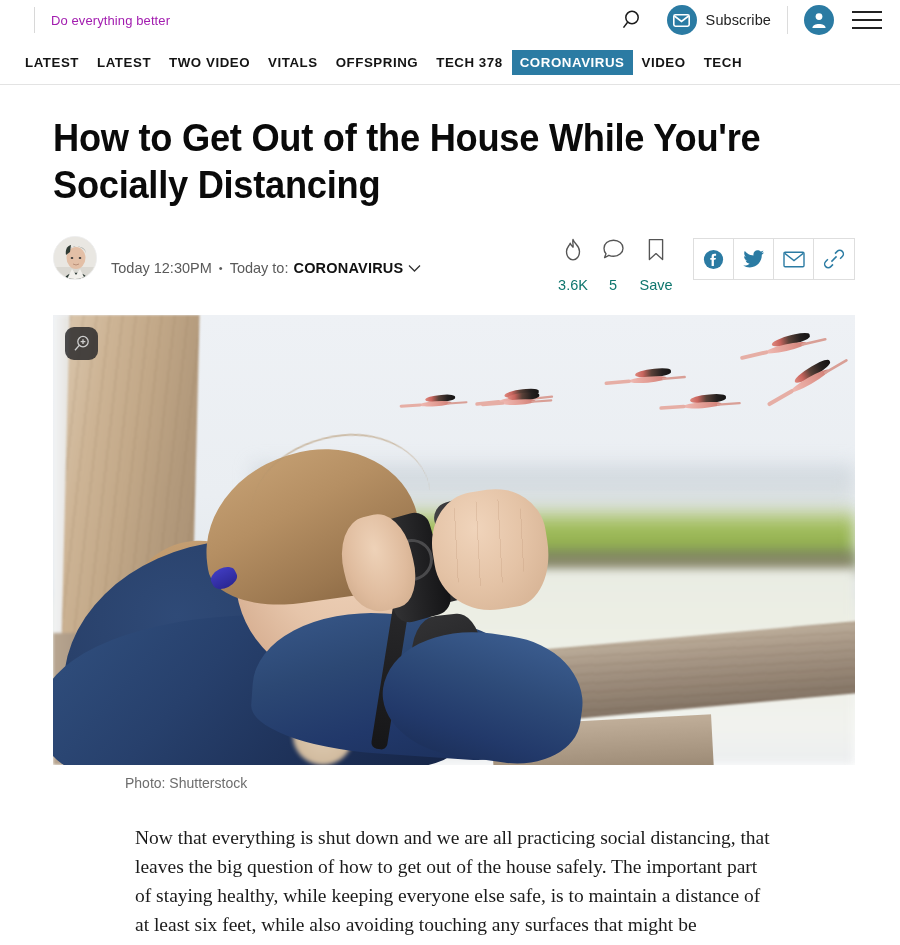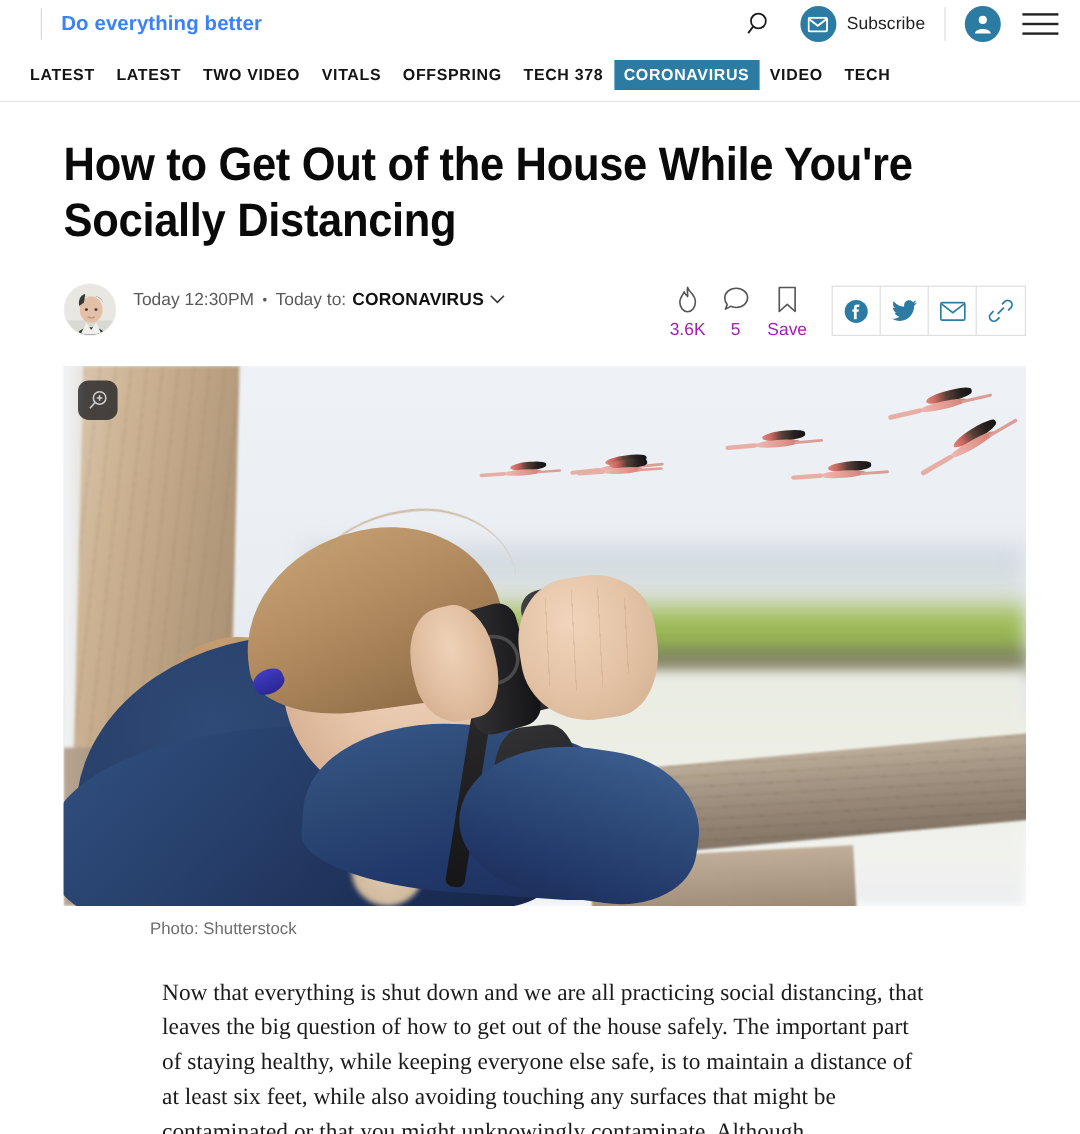--- a/index.html
+++ b/index.html
@@ -16,21 +16,21 @@
     display: flex;
     align-items: center;
     padding: 0 14px 0 16px;
     position: relative;
   }
   .logo { display: flex; align-items: baseline; font-size: 30px; font-weight: 700;
           letter-spacing: -0.5px; line-height: 1; user-select: none; }
   .logo .life   { color: #8ab024; font-weight: 700; }
   .logo .hacker { color: #a8c244; font-weight: 400; }
   .logo-div { width: 1px; height: 26px; background: #d8d8d8; margin: 0 16px 0 18px; align-self: center; }
-  .tagline { font-size: 17px; color: #3b82f6; letter-spacing: 0.1px; font-weight: bold; }
+  .tagline { font-size: 13px; color: #a21caf; letter-spacing: 0.1px; }
 
   .head-right { margin-left: auto; display: flex; align-items: center; gap: 0; }
   .search-btn { width: 40px; height: 40px; display: flex; align-items: center; justify-content: center; cursor: pointer; }
   .subscribe { display: flex; align-items: center; gap: 9px; margin-left: 14px; cursor: pointer; }
   .circ-blue { width: 30px; height: 30px; border-radius: 50%; background: #2b7ba3;
                display: flex; align-items: center; justify-content: center; }
   .subscribe-label { font-size: 14.5px; color: #222; letter-spacing: .1px; }
   .v-div { width: 1px; height: 28px; background: #dcdcdc; margin: 0 16px; }
   .account { cursor: pointer; }
   .burger { width: 34px; height: 40px; margin-left: 18px; display: flex; flex-direction: column;
@@ -79,28 +79,28 @@
     display: flex;
     align-items: flex-start;
   }
   .avatar {
     width: 44px; height: 44px; border-radius: 50%;
     overflow: hidden; flex: none; margin-top: 1px;
     border: 1px solid #eee; position: relative; background: #e8e7e3;
   }
   .byline-text { margin-left: 14px; padding-top: 2px; }
   .author { font-size: 14.8px; color: #111; line-height: 20px; }
-  .meta { font-size: 14.5px; color: #5a5a5a; line-height: 21px; margin-top: 3px; display: flex; align-items: center; gap: 0; }
+  .meta { font-size: 14.5px; color: #5a5a5a; line-height: 21px; margin-top: 21px; display: flex; align-items: center; gap: 0; }
   .meta .dot { margin: 0 7px; font-size: 11px; }
   .meta .tag { color: #111; font-weight: 700; letter-spacing: .2px; margin-left: 5px; cursor: pointer; }
   .chev { display: inline-block; margin-left: 5px; }
 
   .engage { margin-left: auto; display: flex; align-items: flex-start; gap: 0; padding-top: 3px; }
   .stat { width: 40px; display: flex; flex-direction: column; align-items: center; cursor: pointer; }
-  .stat .num { font-size: 14.5px; color: #a21caf; margin-top: 5px; }
+  .stat .num { font-size: 14.5px; color: #0f766e; margin-top: 15px; }
   .stat.save { width: 46px; justify-content: space-between; }
   .share-box { display: flex; border: 1px solid #dedede; margin-left: 14px; height: 42px; }
   .share-btn { width: 40px; height: 40px; display: flex; align-items: center; justify-content: center;
                border-right: 1px solid #dedede; cursor: pointer; }
   .share-btn:last-child { border-right: none; }
 
   
   .figure { margin: 22px 0 0 53px; width: 802px; }
   .photo {
     position: relative; width: 802px; height: 450px; overflow: hidden;

